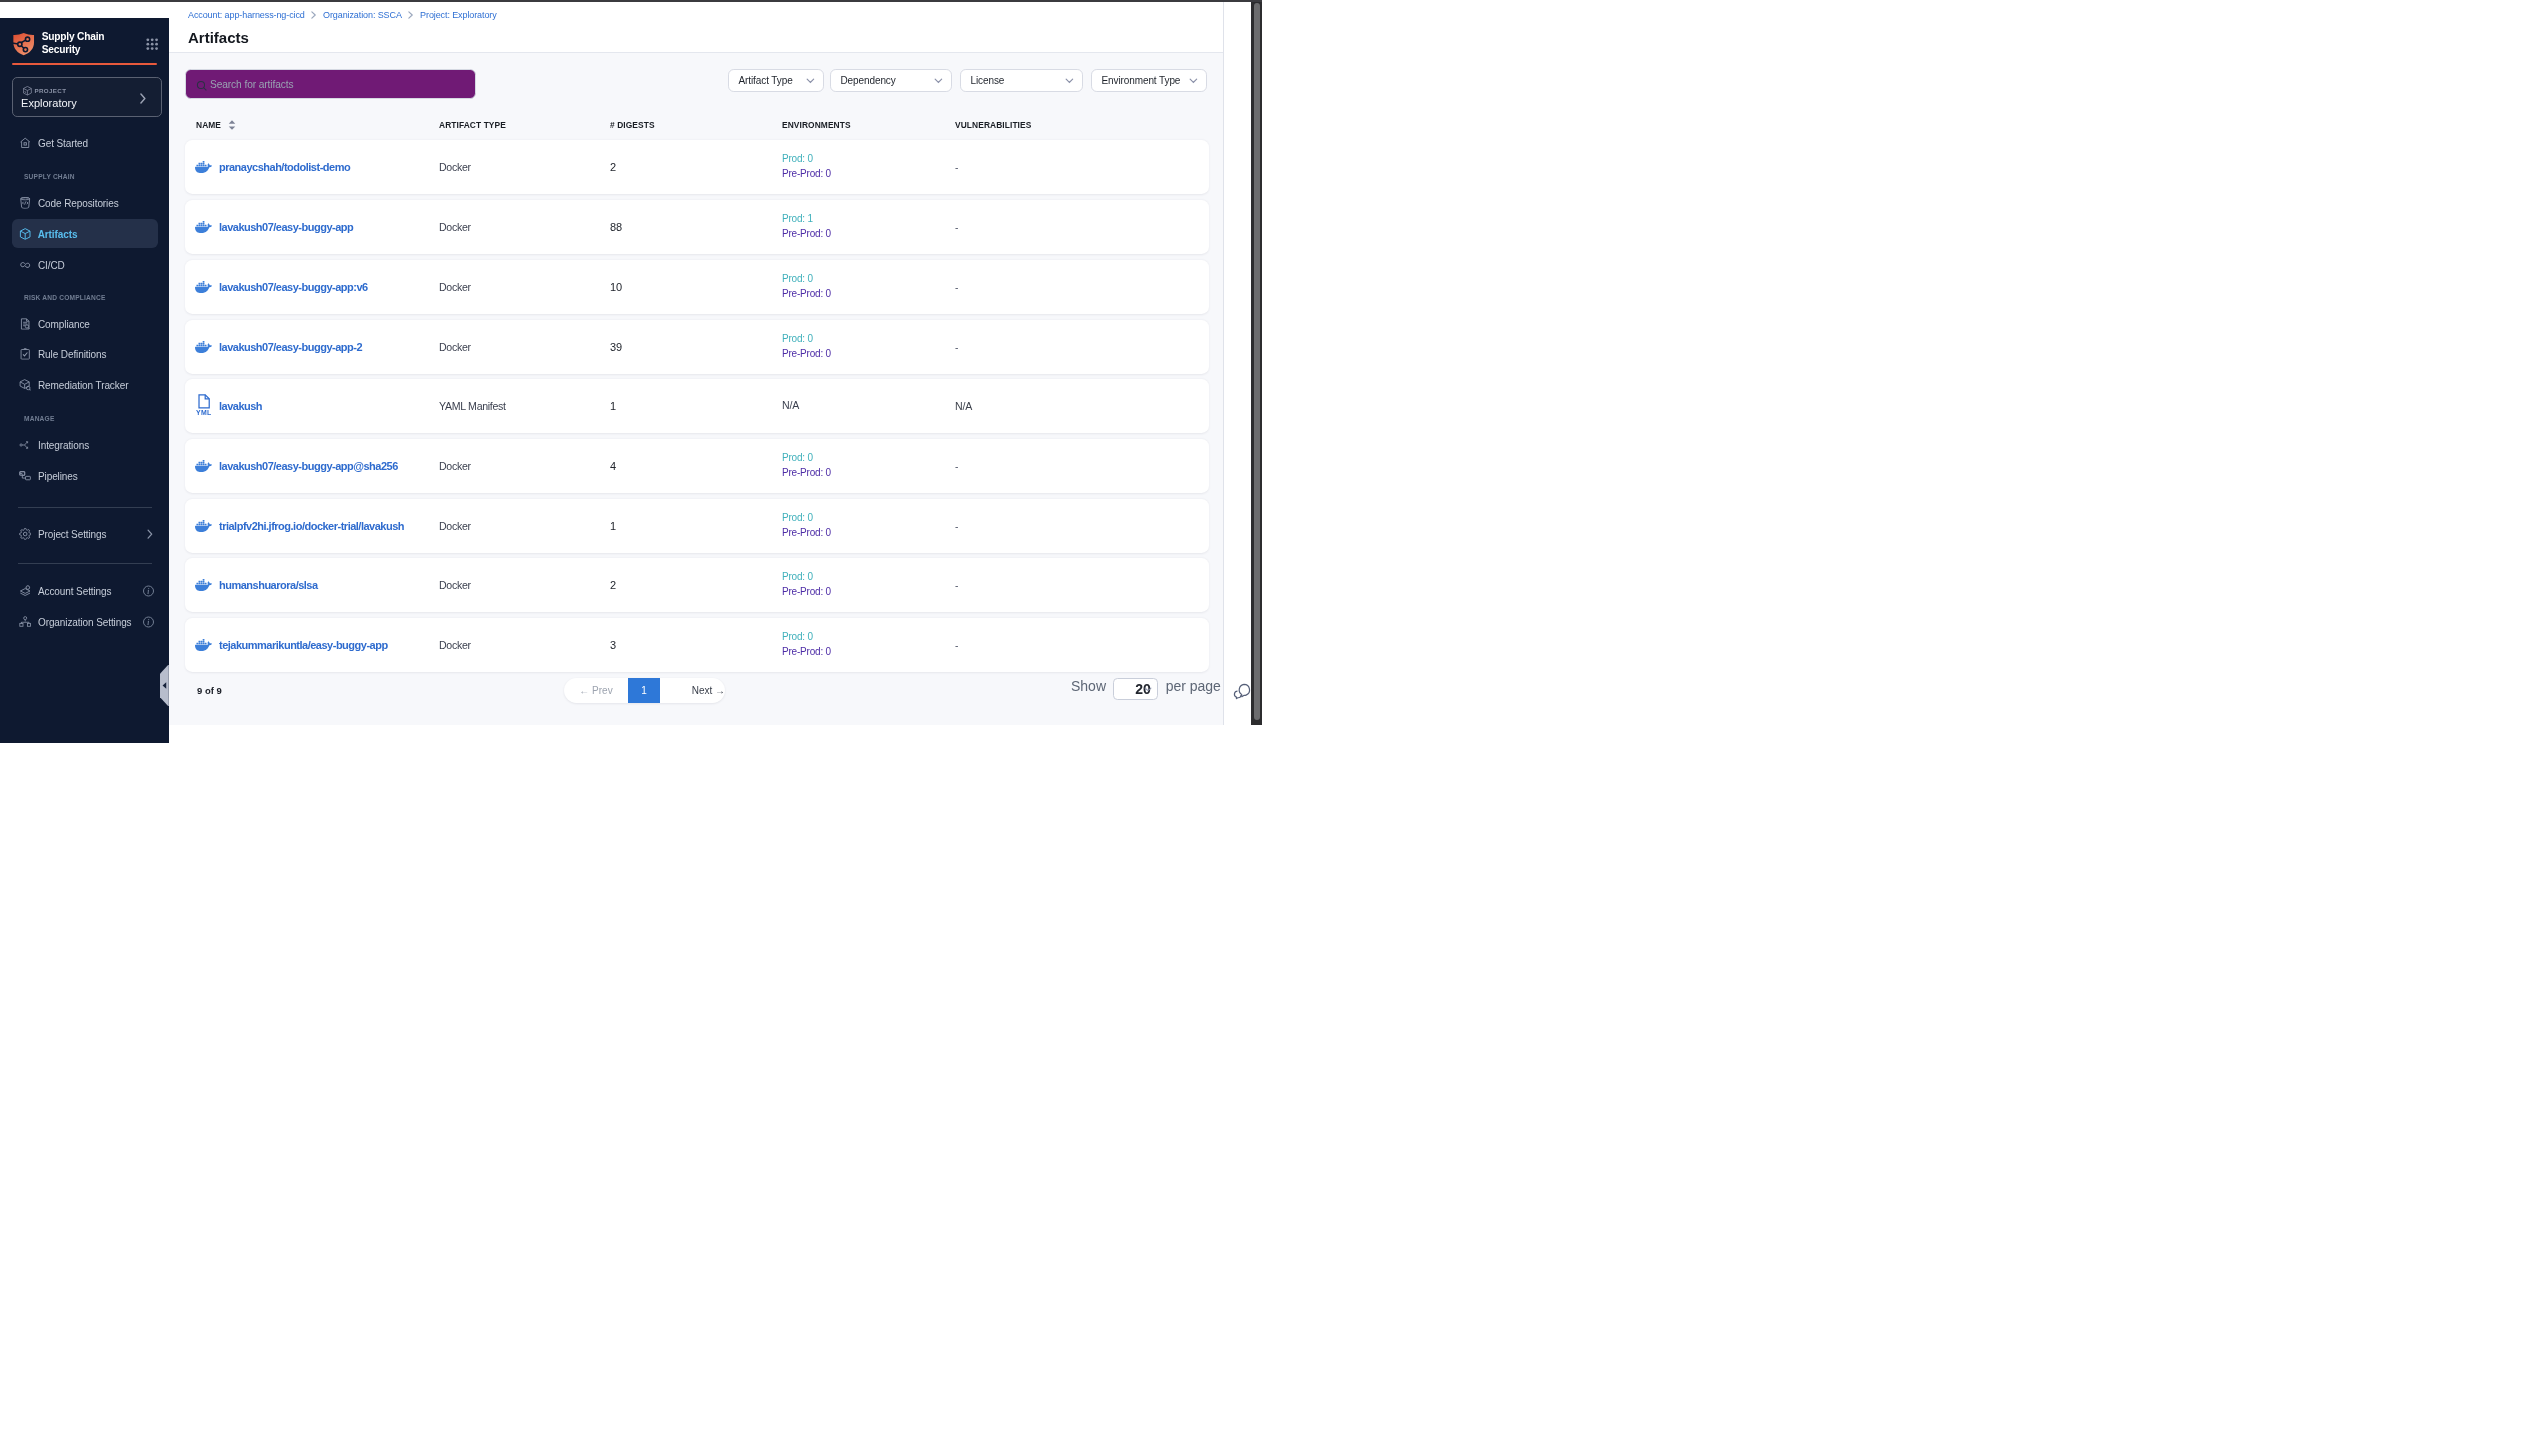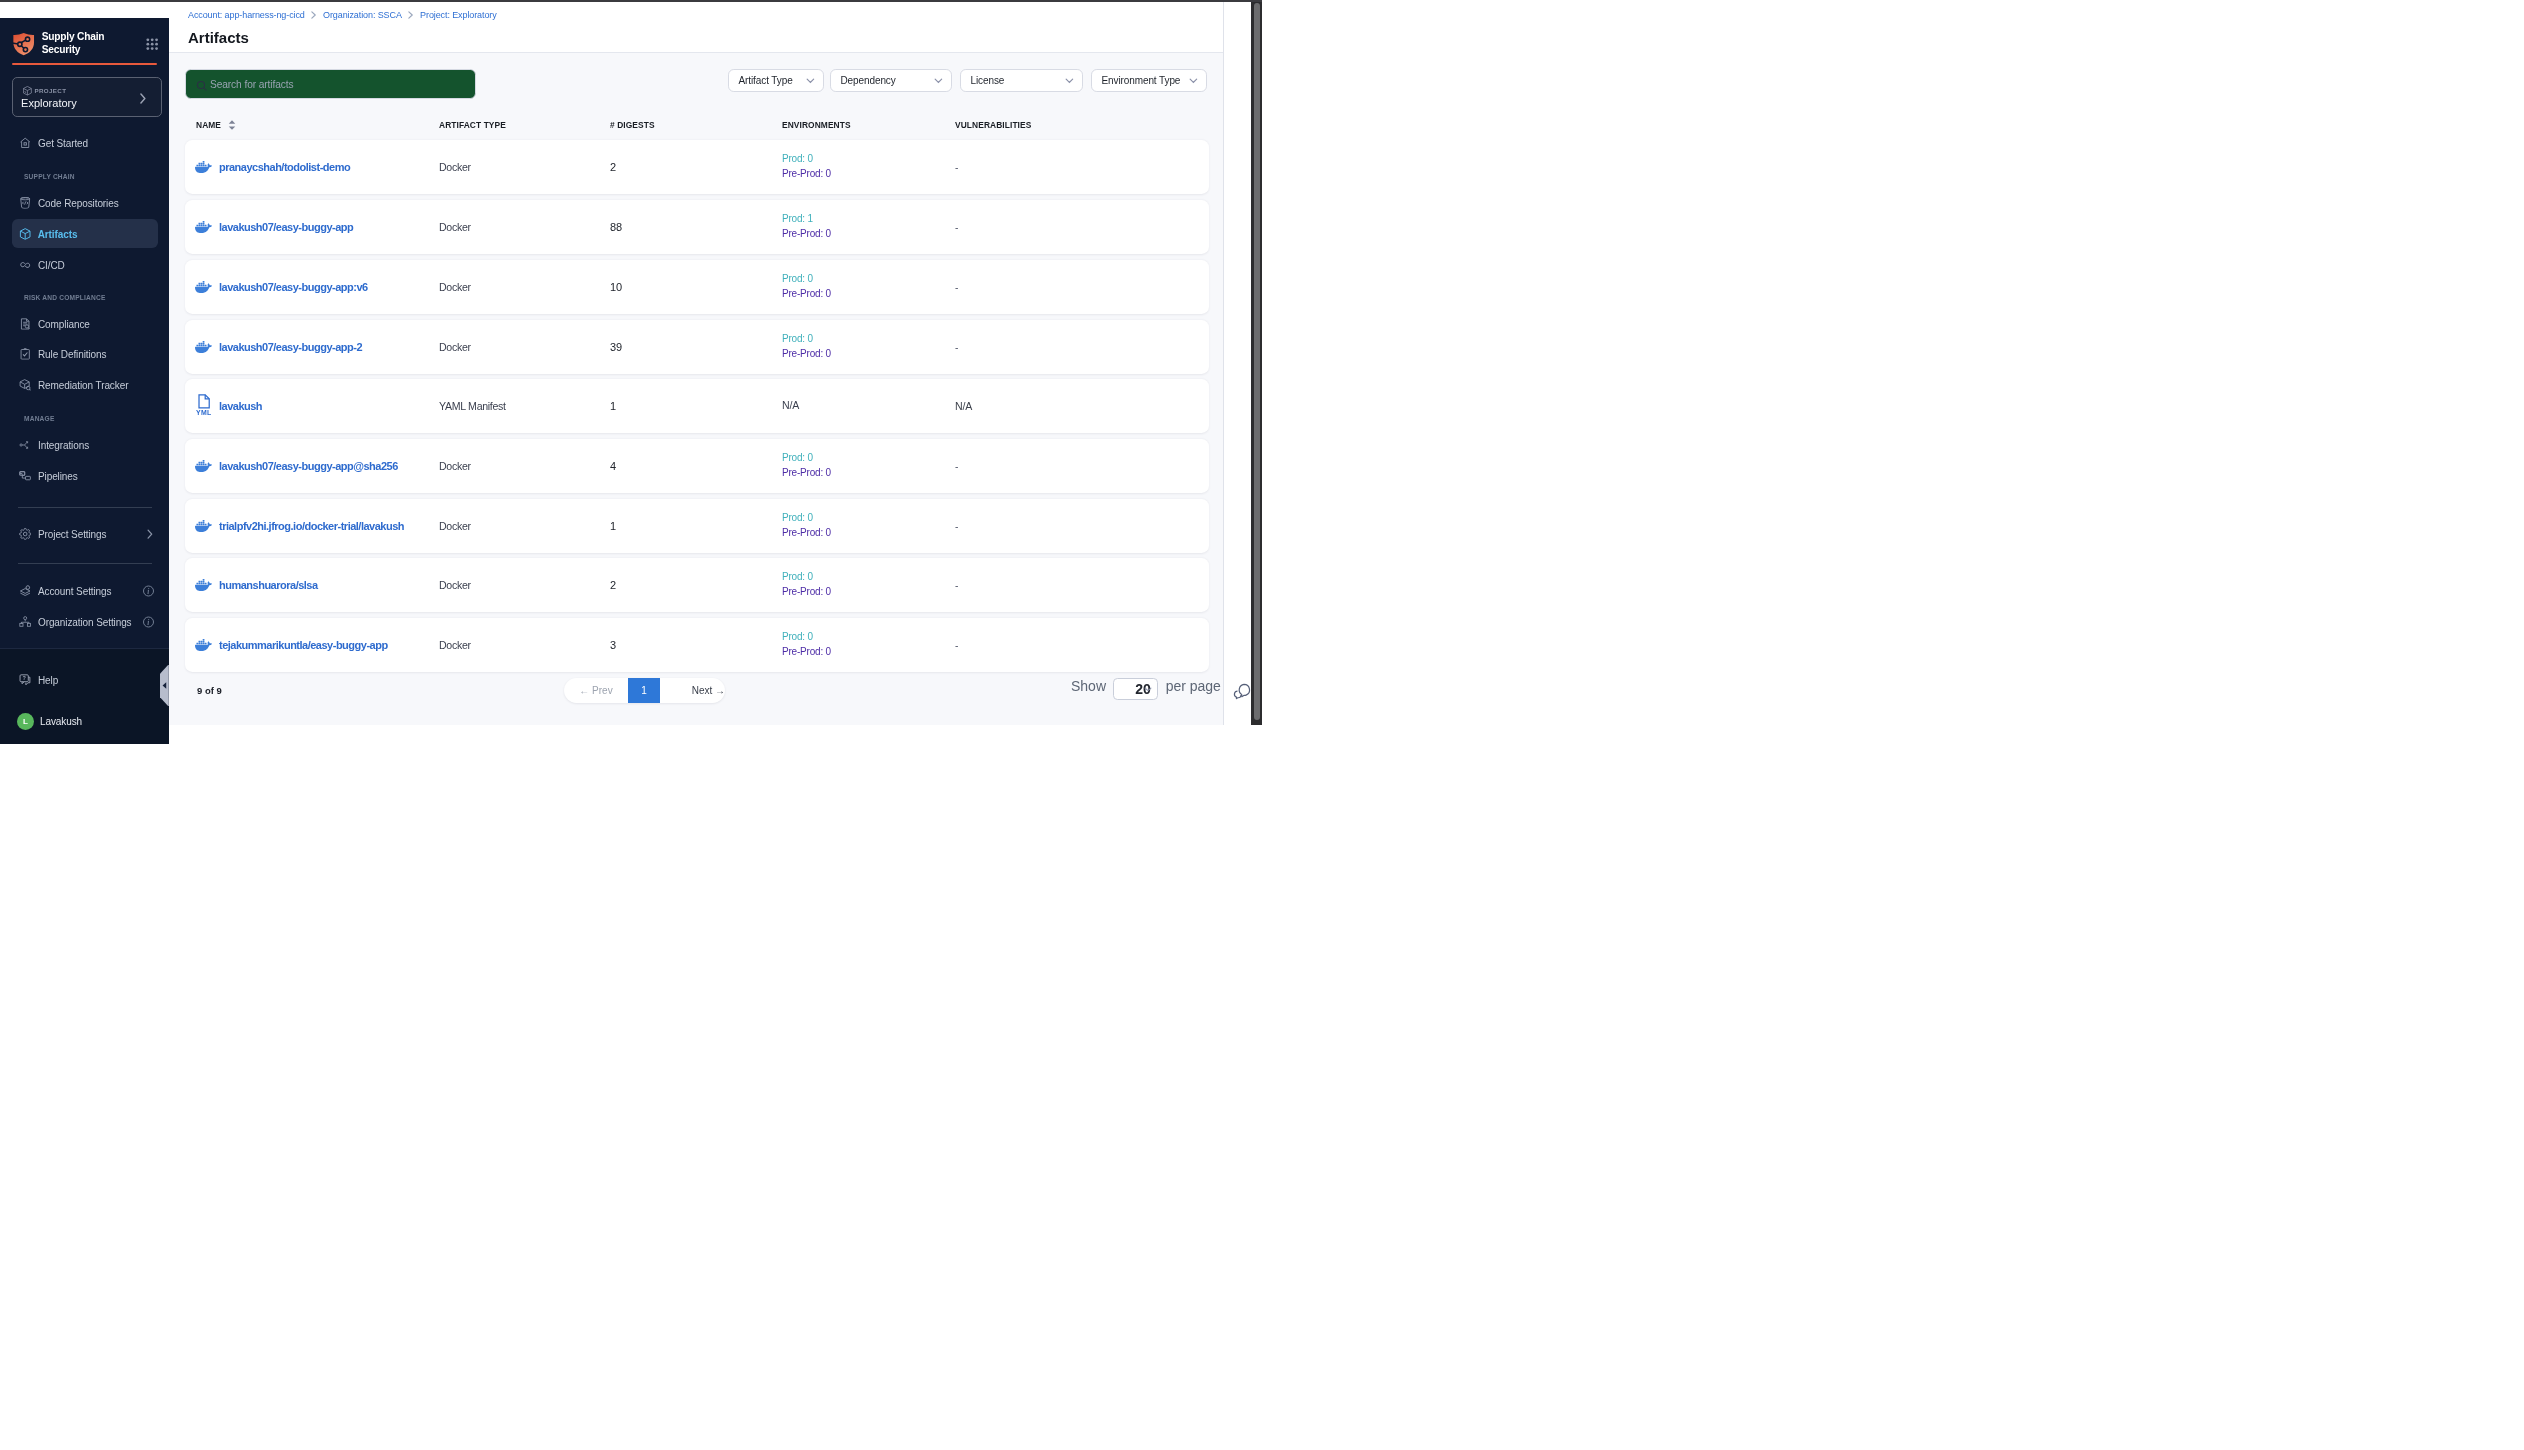--- a/index.html
+++ b/index.html
@@ -34,21 +34,21 @@
 .avatar { position:absolute; left:18px; top:-8px; width:17px; height:17px; background:#58b75c; border-radius:50%; color:#fff; font-size:8px; font-weight:bold; text-align:center; line-height:17px; }
 .collapse-handle { position:absolute; left:160px; top:647px; z-index:30; }
 
 
 main { position:absolute; left:169px; top:0; width:1054px; height:725px; background:#f7f8fb; }
 .pg-header { position:absolute; left:0; top:0; width:1054px; height:53px; background:#fff; border-bottom:0.7px solid #e4e7ee; }
 .crumbs { position:absolute; left:19px; top:10.2px; font-size:9px; letter-spacing:-0.1px; color:#2e6fd3; }
 .crumbs svg.sepc { margin:0 6.6px; position:relative; top:0.4px; }
 .pg-title { position:absolute; left:19px; top:28.5px; font-size:15px; font-weight:bold; color:#14181f; letter-spacing:0px; }
 
-.searchbox { position:absolute; left:16px; top:69px; width:291px; height:30px; background:#14532d; border:0.7px solid #d5d9e2; border-radius:5.8px; }
+.searchbox { position:absolute; left:16px; top:69px; width:291px; height:30px; background:#701a75; border:0.7px solid #d5d9e2; border-radius:5.8px; }
 .searchbox svg { position:absolute; left:10.2px; top:9.5px; }
 .searchbox .ph { position:absolute; left:24px; top:50%; transform:translateY(-50%); font-size:10.2px; color:#99a3b2; letter-spacing:-0.1px; }
 
 .filter { position:absolute; top:69px; height:22.6px; background:#fff; border:0.7px solid #d8dbe4; border-radius:5.8px; font-size:10px; color:#1e232b; letter-spacing:-0.1px; }
 .filter .ftxt { position:absolute; left:9.5px; top:50%; transform:translateY(-50%); white-space:nowrap; }
 .filter svg { position:absolute; right:8px; top:8px; }
 
 .thead { position:absolute; top:120px; font-size:8.4px; font-weight:bold; color:#191d24; letter-spacing:0.1px; white-space:nowrap; }
 
 .rowcard { position:absolute; left:16px; width:1024px; height:54px; background:#fff; border-radius:7.3px; box-shadow:0 0.7px 2.2px rgba(35,43,65,0.08); }
@@ -384,34 +384,20 @@
   <div class="nav-item" style="top:589px;">
     <svg class="nicon" viewBox="0 0 18 18" fill="none" stroke="#8a94a8" stroke-width="1.2">
           <circle cx="9" cy="3.4" r="2.2"></circle>
           <path d="M9 5.6 V8.2 M3.5 11 V9.4 H14.5 V11 M3.5 9.4 V11"></path>
           <rect x="1.2" y="11" width="4.6" height="4.2"></rect>
           <rect x="12.2" y="11" width="4.6" height="4.2"></rect>
         </svg>
     <span class="nlabel">Organization Settings</span>
     <span class="info-i">i</span>
   </div>
-  <div class="bottom-panel">
-    <div class="nav-item" style="top:16px;">
-      <svg class="nicon" viewBox="0 0 18 18" fill="none">
-            <rect x="1.5" y="1.5" width="12" height="10" rx="1.5" stroke="#9aa1b2" stroke-width="1.4"></rect>
-            <text x="7.5" y="9.6" font-size="8" font-weight="bold" fill="#9aa1b2" text-anchor="middle">?</text>
-            <path d="M4.5 11.5 V14.5 L7.5 11.5 M13.5 5 H15.8 V13 L13 13 L10 16 V13" stroke="#9aa1b2" stroke-width="1.4"></path>
-          </svg>
-      <span class="nlabel">Help</span>
-    </div>
-    <div class="nav-item" style="top:57px;">
-      <span class="avatar" style="position:absolute;left:17px;top:6.6px;">L</span>
-      <span class="nlabel" style="left:40px;color:#e8ebf1;">Lavakush</span>
-    </div>
-  </div>
   <svg class="collapse-handle" width="8.8" height="41" viewBox="0 0 12 56">
         <path d="M12 0 L12 56 L11 56 L0 44 L0 12 L11 0 Z" fill="#b7bdcc"></path>
         <path d="M3.5 28 L8.5 23.5 V32.5 Z" fill="#16223a"></path>
       </svg>
 </aside>
 </div>
 <svg class="chat-fab" width="20" height="20" viewBox="0 0 30 30" fill="none" stroke="#555f78">
     <path d="M18 5.2 a8.3 8.3 0 0 1 3.1 16 c-0.5 0.2 -2.3 0.6 -3.4 0.4 l-3 1.9 -0.2-3.2 a8.3 8.3 0 0 1 3.5-15.1 Z" stroke-width="1.8" stroke-linejoin="round"></path>
     <path d="M8.2 15.3 a4.6 4.6 0 0 0 -1.6 8.9 l0.1 2.2 2.1-1.3 a4.6 4.6 0 0 0 4.9-4.1" stroke-width="1.8" stroke-linejoin="round"></path>
   </svg>

